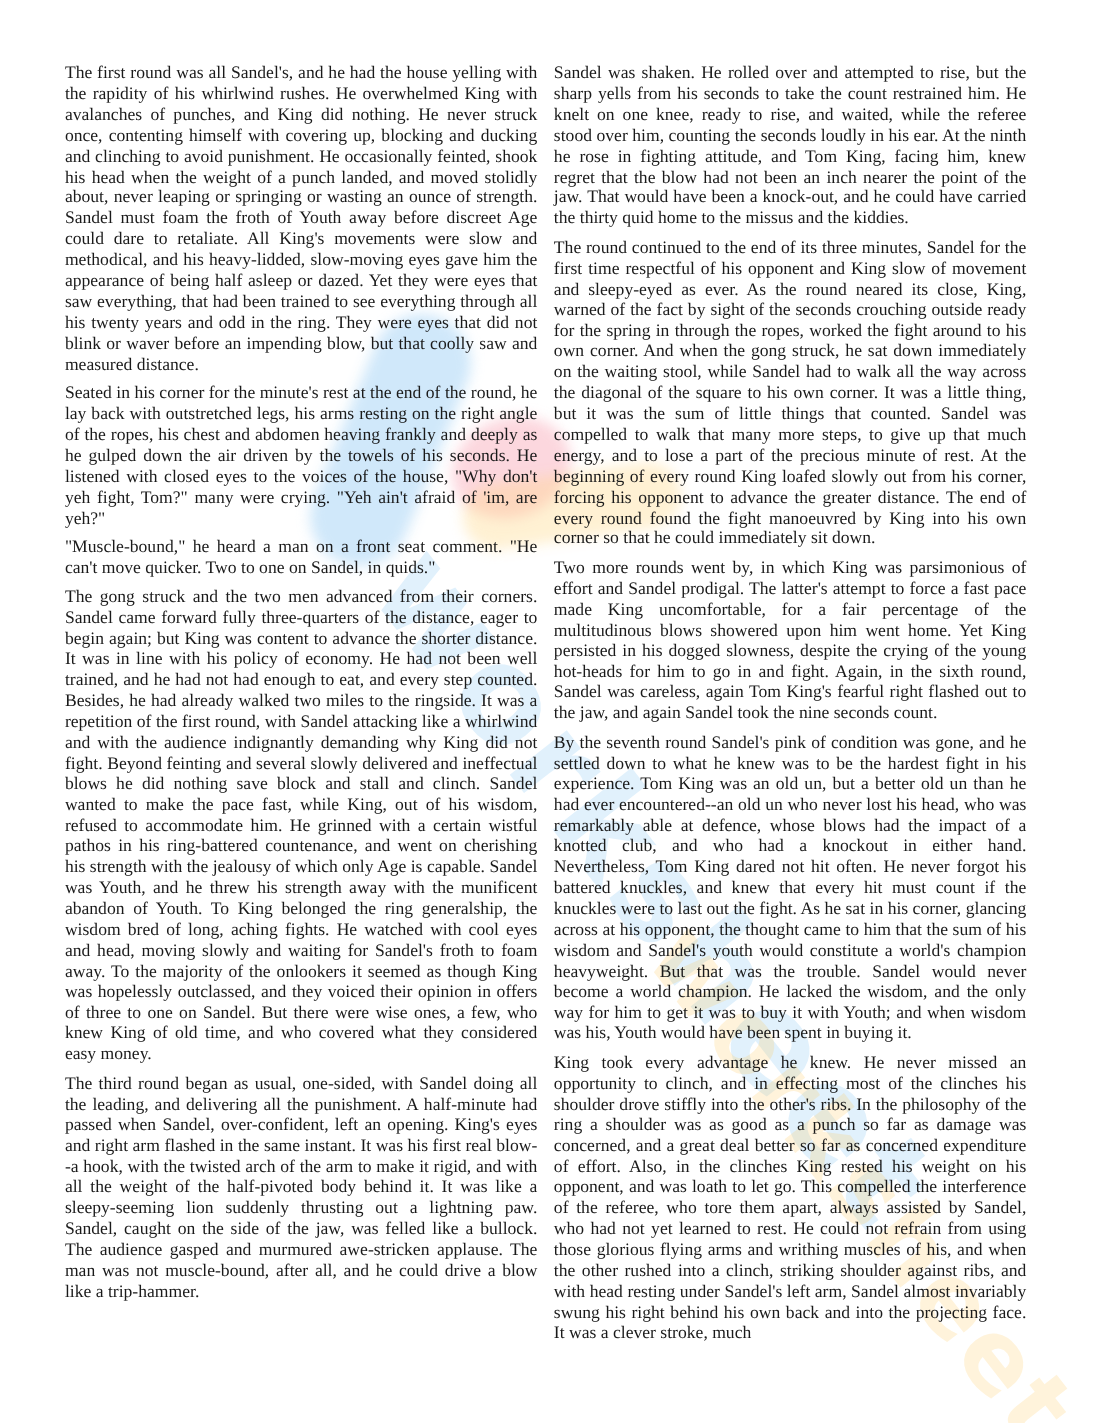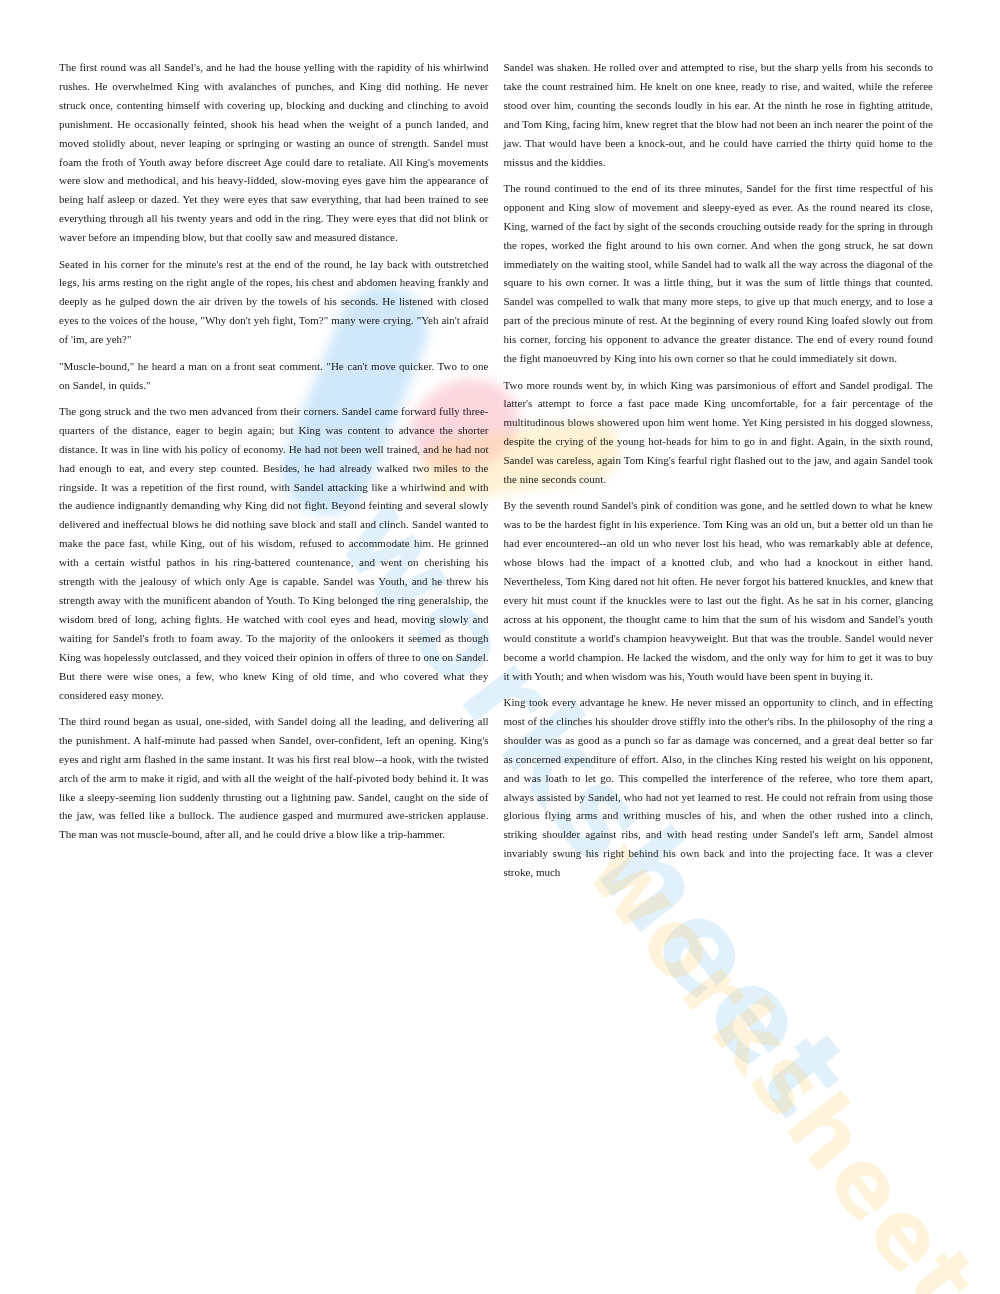--- a/index.html
+++ b/index.html
@@ -48,21 +48,21 @@
       width: 874px;
       display: flex;
       gap: 15px;
       z-index: 1;
     }
     .column {
       width: 429.5px;
     }
     .para {
       margin: 0 0 7.5px 0;
-      font-size: 11px;
+      font-size: 16px;
       line-height: 18.9px;
       text-align: justify;
       hyphens: none;
     }
   </style>
 </head>
 <body>
 
 <div class="watermark">
   <div class="blob blue1"></div>

